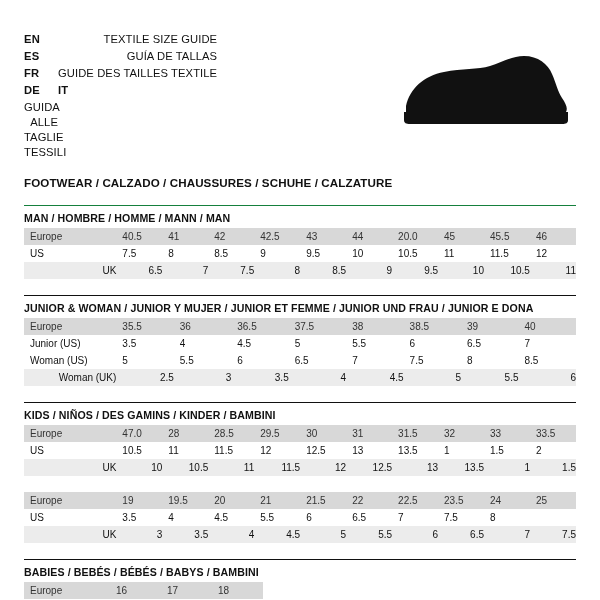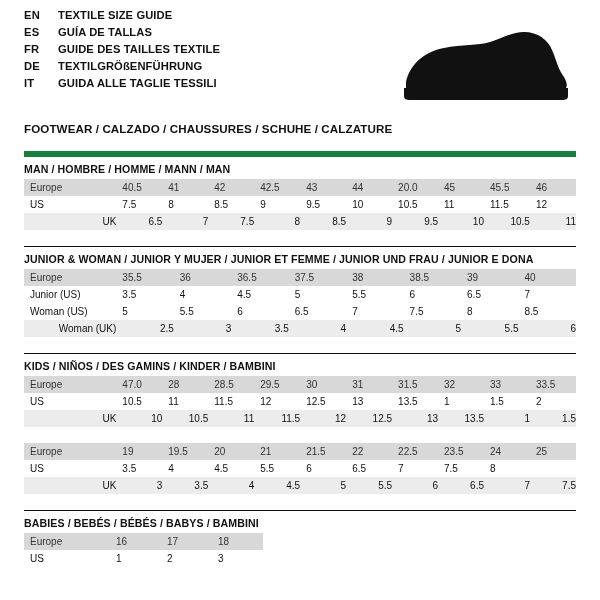--- a/index.html
+++ b/index.html
@@ -9,38 +9,38 @@
     width: 600px;
     height: 600px;
     background: #ffffff;
     font-family: "Liberation Sans", sans-serif;
     color: #111111;
   }
   .page {
     position: relative;
     width: 600px;
     height: 600px;
-    padding: 8px 24px 0 24px;
+    padding: 32px 24px 0 24px;
   }
 
   
   .header {
     display: flex;
     align-items: flex-start;
     justify-content: space-between;
   }
   .lang-block {
     display: grid;
     grid-template-columns: 34px auto;
     row-gap: 2px;
     font-size: 11.2px;
     line-height: 15px;
   }
   .lang-code { font-weight: bold; letter-spacing: 0.2px; }
-  .lang-text { font-weight: bold; letter-spacing: 0.1px; }
+  .lang-text { font-weight: normal; letter-spacing: 0.1px; text-align: right; }
 
   .shoe-art {
     width: 180px;
     height: 82px;
     margin-right: 6px;
     margin-top: 16px;
   }
 
   .section-title {
     margin-top: 16px;
@@ -52,21 +52,21 @@
   
   .group { margin-top: 16px; }
   .group-title {
     font-size: 10.6px;
     font-weight: bold;
     letter-spacing: 0.1px;
     margin-bottom: 4px;
     border-top: 1px solid #111;
     padding-top: 6px;
   }
-  .group.first .group-title { border-top: 6px solid #15803d; }
+  .group.first .group-title { border-top: 1px solid #15803d; }
 
   table {
     border-collapse: collapse;
     width: 100%;
     font-size: 10px;
     table-layout: fixed;
   }
   td {
     padding: 3px 0 3px 6px;
     height: 17px;
@@ -85,21 +85,20 @@
 
   <div class="header">
     <div class="lang-block" id="langs">
         <div class="lang-code">EN</div>
         <div class="lang-text">TEXTILE SIZE GUIDE</div>
         <div class="lang-code">ES</div>
         <div class="lang-text">GUÍA DE TALLAS</div>
         <div class="lang-code">FR</div>
         <div class="lang-text">GUIDE DES TAILLES TEXTILE</div>
         <div class="lang-code">DE</div>
-        <div class="lang-text">TEXTILGRÖßENFÜHRUNG</div>
         <div class="lang-code">IT</div>
         <div class="lang-text">GUIDA ALLE TAGLIE TESSILI</div>
       </div>
     <div class="shoe-art">
       <svg viewBox="0 0 180 82" width="180" height="82" aria-hidden="true">
         <path fill="#111111" d="M16 58 C20 40 34 28 54 24 C72 20 88 22 100 18 C112 14 122 8 134 8
           C148 8 158 16 162 26 C166 35 168 44 172 50 C176 56 178 60 176 64 L176 70 L16 70 Z"></path>
         <path fill="#111111" d="M14 64 L178 64 L178 72 C178 75 176 76 172 76 L20 76 C16 76 14 75 14 72 Z"></path>
         <path fill="#ffffff" d="M96 24 C104 22 112 18 120 15 L124 18 C115 22 106 26 98 28 Z" opacity="0.0"></path>
       </svg>

